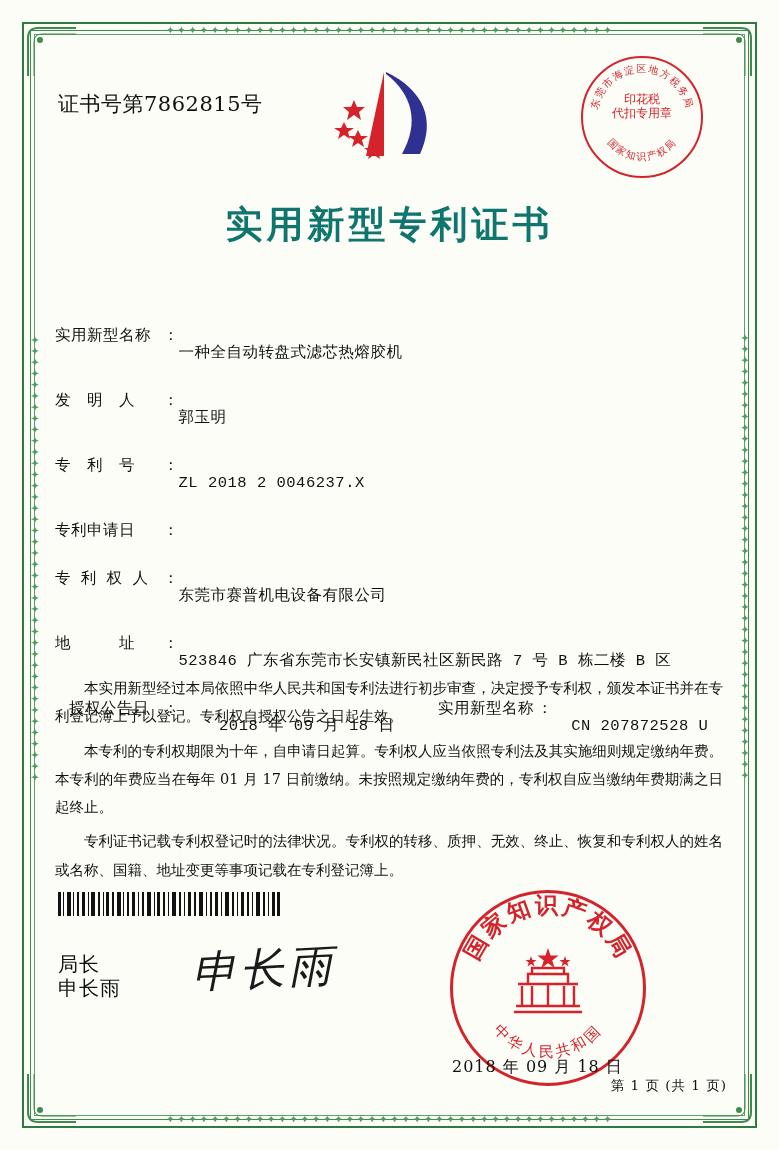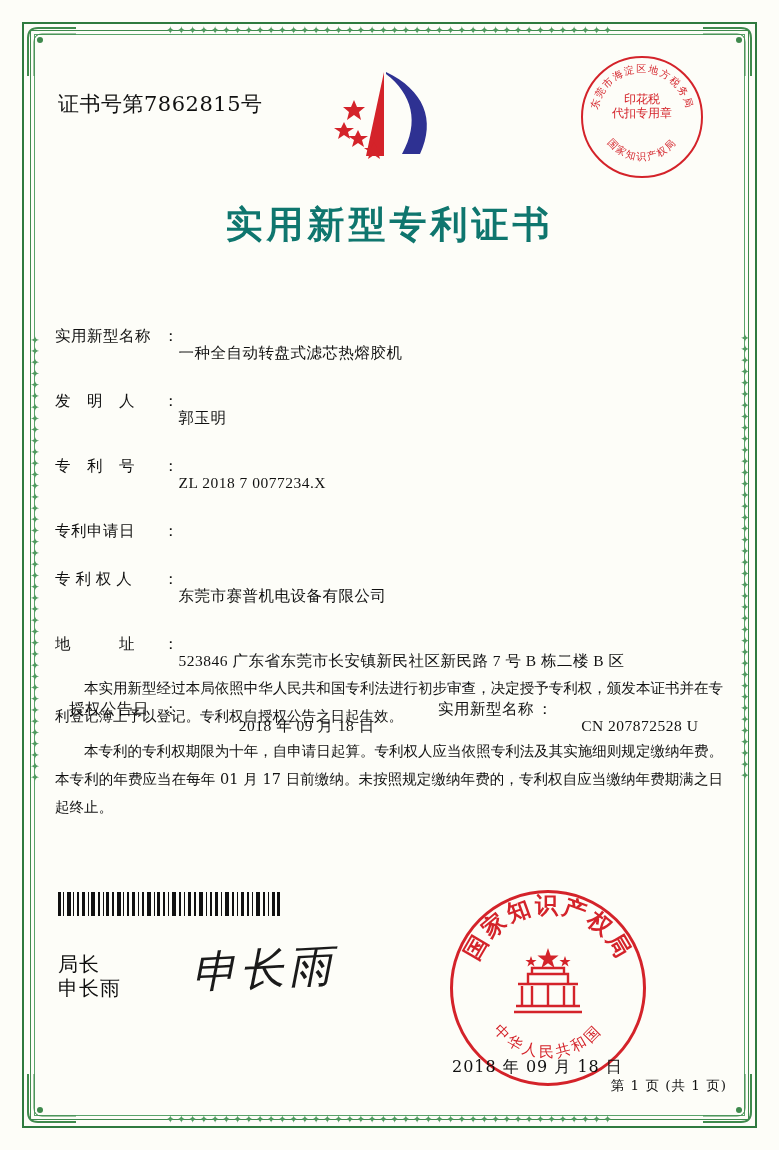--- a/index.html
+++ b/index.html
@@ -120,21 +120,21 @@
     font-family: "DejaVu Serif", "Liberation Serif", serif;
     font-weight: bold;
     font-size: 37px;
     letter-spacing: 4px;
     color: #0f766e;
   }
   .fields {
     position: absolute;
     left: 3px; top: 272px;
     width: 672px;
-    font-family: Liberation Serif, serif;
+    font-family: Liberation Mono, monospace;
     font-size: 15.5px;
     color: #111;
   }
   .field-row {
     display: flex;
     align-items: flex-start;
     margin-bottom: 24px;
     line-height: 1.55;
   }
   .field-label {
@@ -321,21 +321,21 @@
 
       <div class="field-row">
         <span class="field-label">发　明　人</span>
         <span class="field-colon">：</span>
         <span class="field-value">郭玉明</span>
       </div>
 
       <div class="field-row">
         <span class="field-label">专　利　号</span>
         <span class="field-colon">：</span>
-        <span class="field-value">ZL 2018 7 0077234.X</span>
+        <span class="field-value">ZL 2018 2 0046237.X</span>
       </div>
 
       <div class="field-row">
         <span class="field-label">专利申请日</span>
         <span class="field-colon">：</span>
       </div>
 
       <div class="field-row">
         <span class="field-label">专 利 权 人</span>
         <span class="field-colon">：</span>
@@ -359,20 +359,21 @@
           <span class="field-colon">：</span>
           <span class="field-value">CN 207872528 U</span>
         </span>
       </div>
 
     </div>
 
     <div class="paragraphs">
       <p>本实用新型经过本局依照中华人民共和国专利法进行初步审查，决定授予专利权，颁发本证书并在专利登记簿上予以登记。专利权自授权公告之日起生效。</p>
       <p>本专利的专利权期限为十年，自申请日起算。专利权人应当依照专利法及其实施细则规定缴纳年费。本专利的年费应当在每年 01 月 17 日前缴纳。未按照规定缴纳年费的，专利权自应当缴纳年费期满之日起终止。</p>
+      <p>专利证书记载专利权登记时的法律状况。专利权的转移、质押、无效、终止、恢复和专利权人的姓名或名称、国籍、地址变更等事项记载在专利登记簿上。</p>
     </div>
 
     <div class="barcode">
       <svg width="222" height="24" viewBox="0 0 222 24">
         <g fill="#111">
           <rect x="0" y="0" width="3" height="24"></rect>
             <rect x="5" y="0" width="1" height="24"></rect>
           <rect x="9" y="0" width="4" height="24"></rect>
             <rect x="15" y="0" width="1" height="24"></rect>
           <rect x="19" y="0" width="2" height="24"></rect>

